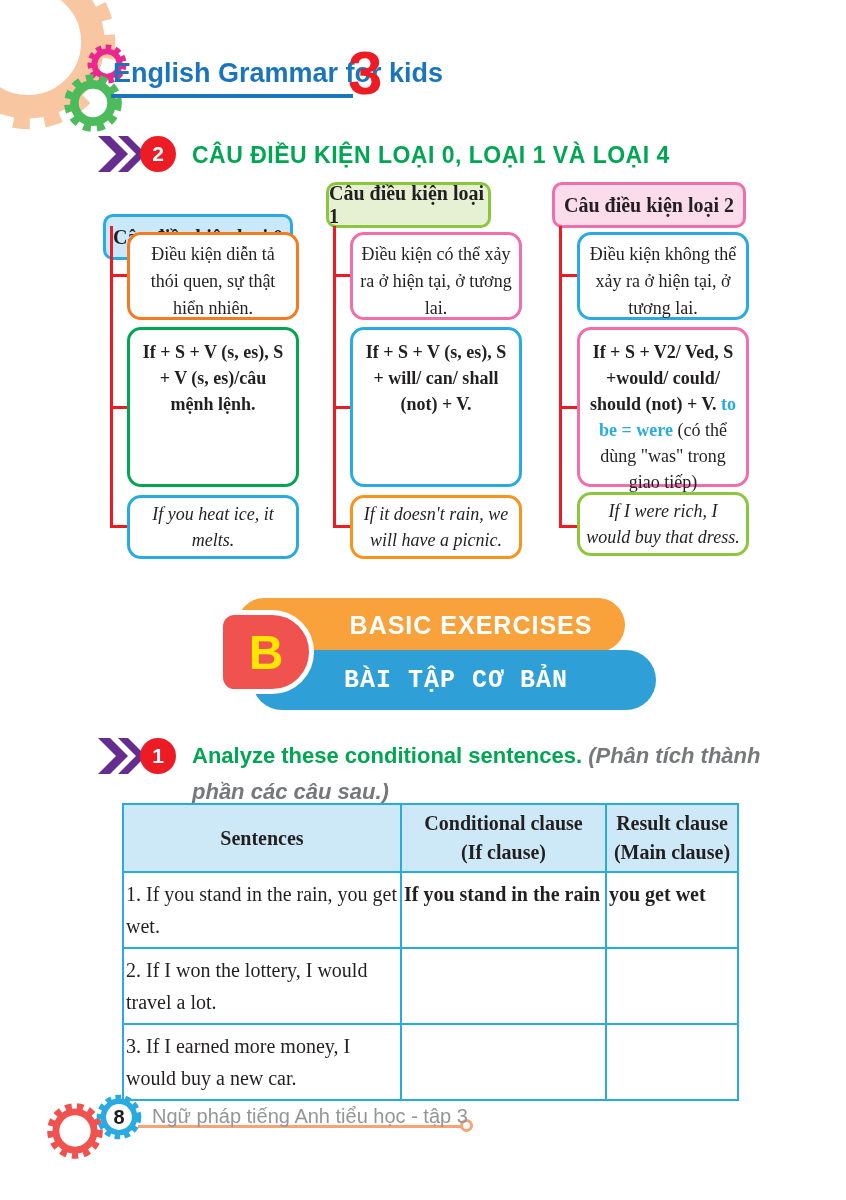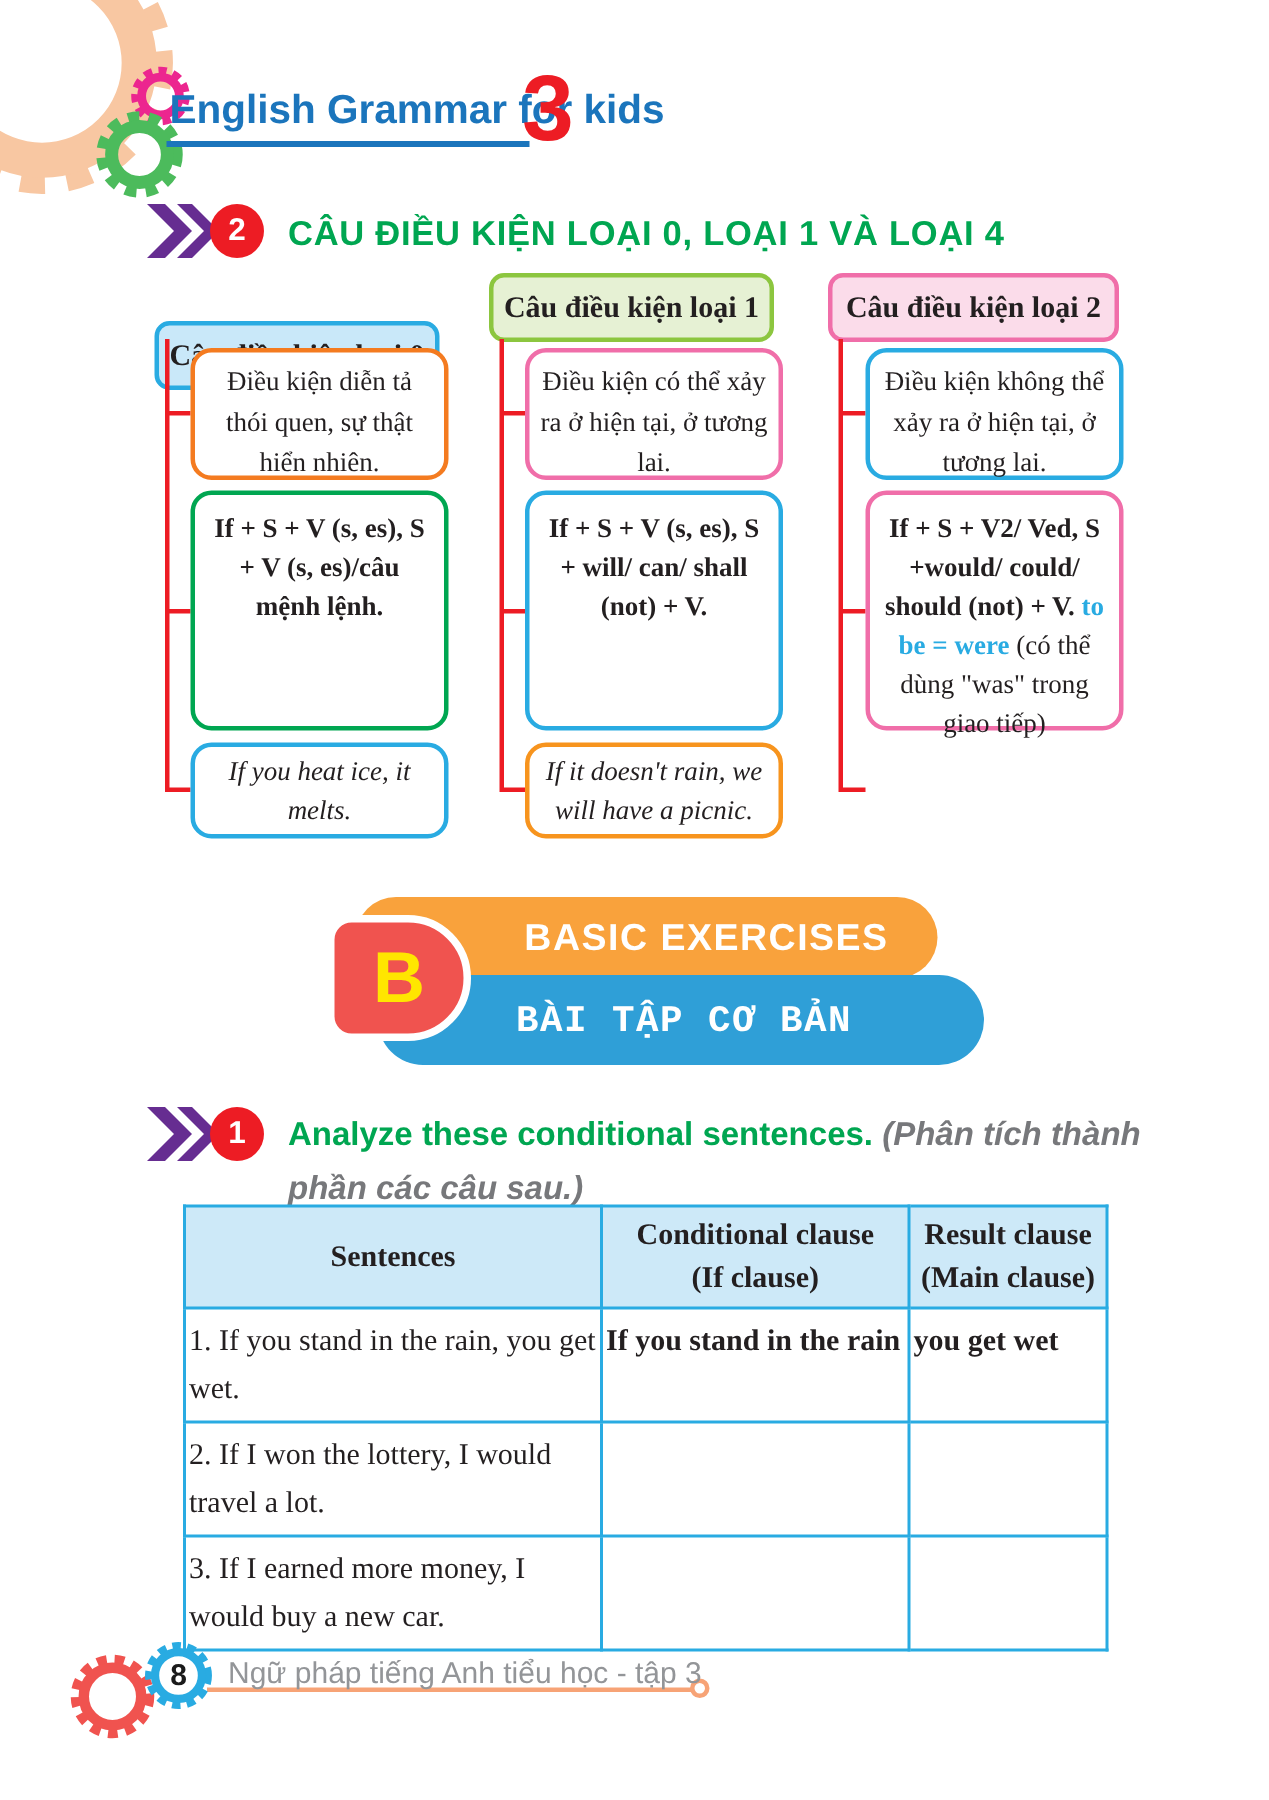--- a/index.html
+++ b/index.html
@@ -147,40 +147,41 @@
 
   <div class="col-head" style="left:103px; top:182px; width:190px; border-color:#29ABE2; background:#C9E8F9;margin-top:32px;">Câu điều kiện loại 0</div>
   <div class="vline" style="left:110px; top:226px; height:302px;"></div>
   <div class="hstub" style="left:112px; top:274px; width:15px;"></div>
   <div class="hstub" style="left:112px; top:406px; width:15px;"></div>
   <div class="hstub" style="left:112px; top:525px; width:15px;"></div>
   <div class="cbox desc" style="left:127px; top:232px; border-color:#F47B20;">Điều kiện diễn tả thói quen, sự thật hiển nhiên.</div>
   <div class="cbox formula" style="left:127px; top:327px; border-color:#00A651;">If + S + V (s, es), S + V (s, es)/câu mệnh lệnh.</div>
   <div class="cbox example" style="left:127px; top:495px; border-color:#29ABE2;">If you heat ice, it melts.</div>
 
-  <div class="col-head" style="left:326px; top:182px; width:190px; border-color:#8CC63F; background:#E6F1D4;">Câu điều kiện loại 1</div>
+  <div class="col-head" style="left:326px; top:182px; width:165px; border-color:#8CC63F; background:#E6F1D4;">Câu điều kiện loại 1</div>
   <div class="vline" style="left:333px; top:226px; height:302px;"></div>
   <div class="hstub" style="left:335px; top:274px; width:15px;"></div>
   <div class="hstub" style="left:335px; top:406px; width:15px;"></div>
   <div class="hstub" style="left:335px; top:525px; width:15px;"></div>
   <div class="cbox desc" style="left:350px; top:232px; border-color:#F06EA9;">Điều kiện có thể xảy ra ở hiện tại, ở tương lai.</div>
   <div class="cbox formula" style="left:350px; top:327px; border-color:#29ABE2;">If + S + V (s, es), S + will/ can/ shall (not) + V.</div>
   <div class="cbox example" style="left:350px; top:495px; border-color:#F7941E;">If it doesn't rain, we will have a picnic.</div>
 
   <div class="col-head" style="left:552px; top:182px; width:194px; border-color:#F06EA9; background:#FBDCEA;">Câu điều kiện loại 2</div>
   <div class="vline" style="left:559px; top:226px; height:302px;"></div>
   <div class="hstub" style="left:561px; top:274px; width:16px;"></div>
   <div class="hstub" style="left:561px; top:406px; width:16px;"></div>
   <div class="hstub" style="left:561px; top:525px; width:16px;"></div>
   <div class="cbox desc" style="left:577px; top:232px; border-color:#29ABE2;">Điều kiện không thể xảy ra ở hiện tại, ở tương lai.</div>
   <div class="cbox formula" style="left:577px; top:327px; border-color:#F06EA9;">
     <span>If + S + V2/ Ved, S +would/ could/ should (not) + V. </span>
     <span class="formula-hl">to be = were </span>
     <span class="formula-note">(có thể dùng "was" trong giao tiếp)</span>
   </div>
+  <div class="cbox example" style="left:577px; top:492px; border-color:#8CC63F;">If I were rich, I would buy that dress.</div>
 
   <div class="abs banner-orange">BASIC EXERCISES</div>
   <div class="abs banner-blue">BÀI TẬP CƠ BẢN</div>
   <div class="abs banner-badge">
     <span>B</span>
   </div>
 
   <svg class="abs chevrons" style="left:98px; top:738px;" viewBox="0 0 48 36">
     <path d="M0 0 L12 0 L30 18 L12 36 L0 36 L18 18 Z" fill="#662D91"></path>
     <path d="M20 0 L30 0 L48 18 L30 36 L20 36 L38 18 Z" fill="#662D91"></path>

